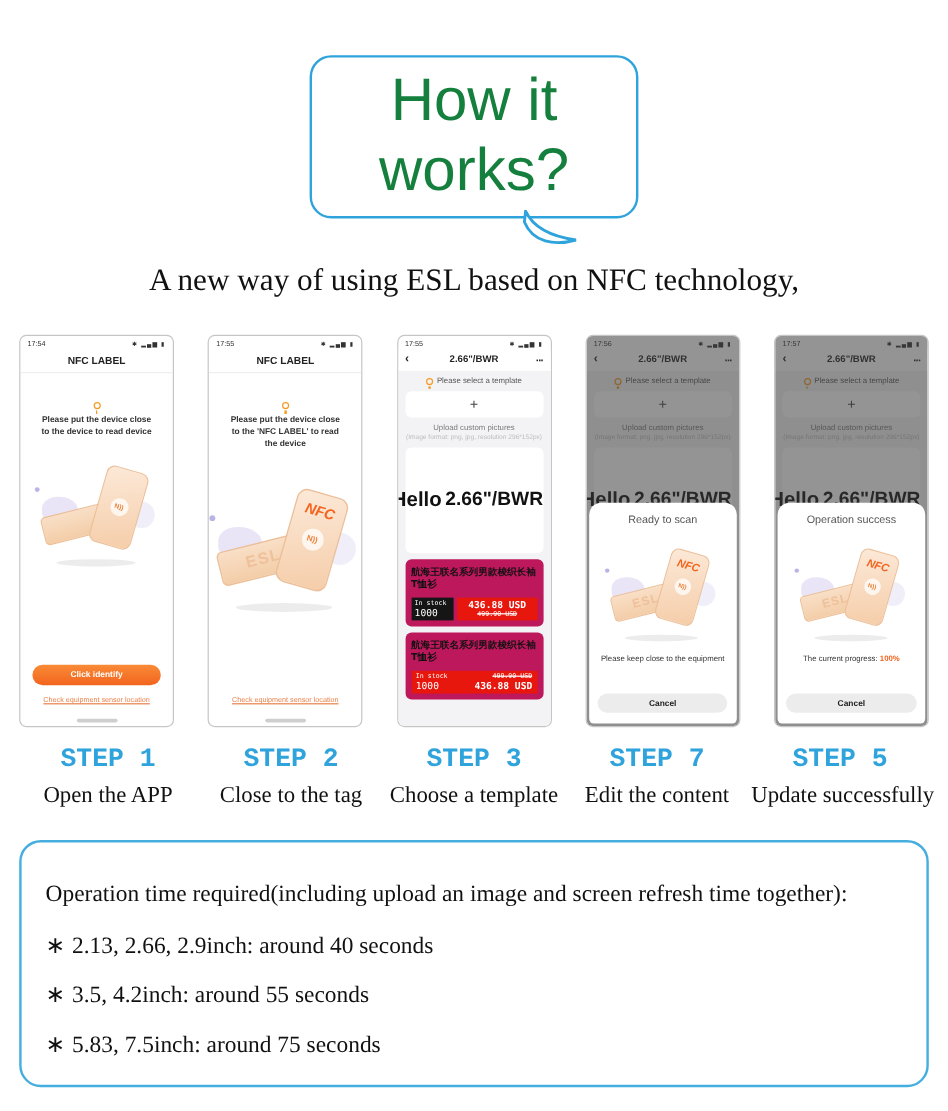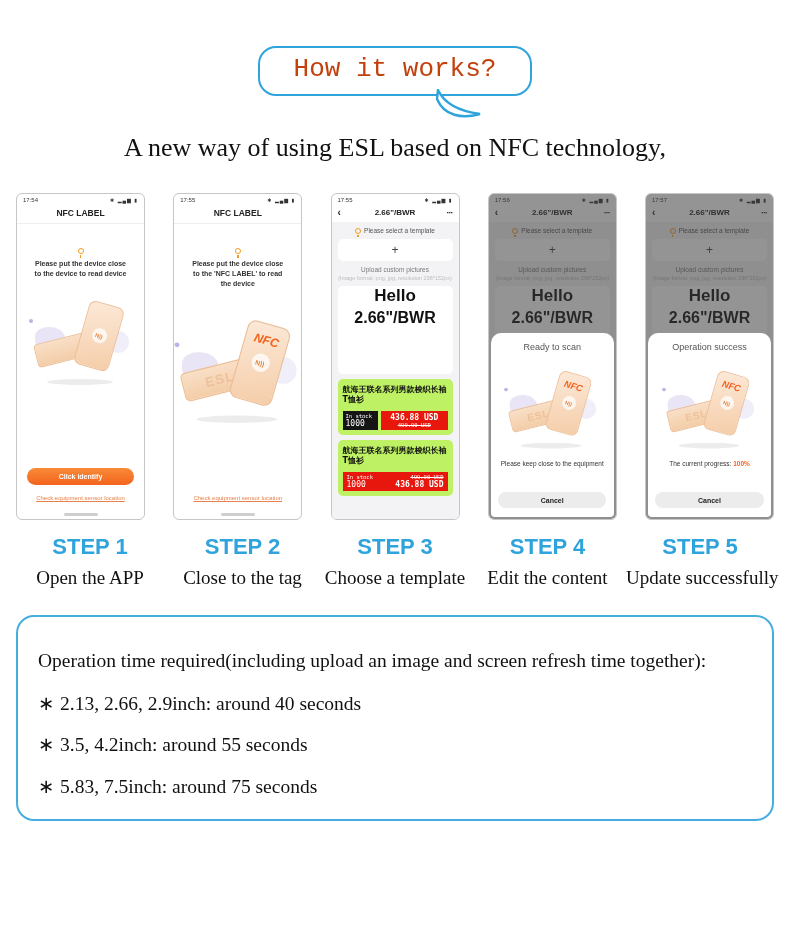--- a/index.html
+++ b/index.html
@@ -2,21 +2,21 @@
 <html><head>
 <meta charset="utf-8">
 <style>
   * { margin:0; padding:0; box-sizing:border-box; }
   html,body { background:#ffffff; }
   body { width:790px; font-family:"Liberation Sans", sans-serif; }
   .page { width:790px; height:926px; margin:0 auto; position:relative; overflow:hidden; background:#fff; }
 
   
   .bubble { position:relative; width:274px; margin:46px auto 0; border:2.5px solid #2fa3dc; border-radius:18px; padding:6px 0 10px; text-align:center; }
-  .bubble-title { font-family:Liberation Mono, monospace; font-size:26px; color:#c2410c; }
+  .bubble-title { font-family:Liberation Sans, sans-serif; font-size:50px; color:#15803d; }
   .bubble-tail { position:absolute; right:42px; bottom:-25px; }
   .subtitle { margin-top:34px; text-align:center; font-family:"Liberation Serif", serif; font-size:26px; color:#111; line-height:35px; }
 
   
   .phones { display:flex; justify-content:space-between; padding:0 16px; margin-top:28px; }
   .phone { position:relative; width:129px; height:327px; border:1px solid #c6c6c6; border-radius:6px; background:#fff; overflow:hidden; display:flex; flex-direction:column; }
   .statusbar { display:flex; justify-content:space-between; align-items:center; padding:3px 6px 1px; }
   .time { font-size:6px; color:#333; }
   .sticons { font-size:5px; color:#333; letter-spacing:1px; }
   .apptitle { text-align:center; font-size:8.5px; font-weight:bold; color:#222; padding:4px 0 5px; }
@@ -50,24 +50,24 @@
   .nav { display:flex; align-items:center; padding:3px 6px 4px; background:#fff; }
   .back { font-size:10px; font-weight:bold; color:#222; width:20px; }
   .navtitle { flex:1; text-align:center; font-size:8px; font-weight:bold; color:#222; }
   .more { font-size:9px; font-weight:bold; color:#222; width:20px; text-align:right; letter-spacing:-1px; }
   .tbody { flex:1; background:#f3f3f5; padding:5px 6px 0; display:flex; flex-direction:column; gap:5px; overflow:hidden; }
   .hint { display:flex; align-items:center; justify-content:center; gap:3px; font-size:6.5px; color:#555; }
   .hint .bulb { margin:0; }
   .pluscard { background:#fff; border-radius:5px; height:22px; display:flex; align-items:center; justify-content:center; font-size:12px; color:#444; }
   .upload-title { text-align:center; font-size:6.5px; color:#7a7a7a; }
   .upload-sub { text-align:center; font-size:5.5px; color:#bdbdbd; margin-top:2px; }
-  .hellocard { background:#fff; border-radius:5px; height:88px; display:flex; flex-direction:column; align-items:center; justify-content:flex-start; gap:3px; }
+  .hellocard { background:#fff; border-radius:5px; height:88px; display:flex; align-items:center; justify-content:flex-end; gap:3px; }
   .hello1 { font-size:17px; font-weight:bold; color:#111; }
   .hello2 { font-size:16px; font-weight:bold; color:#111; }
-  .prodcard { background:#bef264; border-radius:5px; padding:6px 5px 5px; }
+  .prodcard { background:#be185d; border-radius:5px; padding:6px 5px 5px; }
   .prodtitle { font-size:8px; font-weight:bold; color:#111; line-height:1.3; font-family:"DejaVu Sans", sans-serif; }
   .pricerow { display:flex; gap:3px; margin-top:5px; }
   .stockbox { background:#151515; color:#fff; padding:2px 3px; flex:0 0 34%; font-family:"DejaVu Sans Mono", monospace; }
   .stockbox .sl { font-size:5.5px; }
   .stockbox .sv { font-size:8px; }
   .pricebox { background:#e8170e; color:#fff; flex:1; text-align:center; padding:2px 2px 1px; font-family:"DejaVu Sans Mono", monospace; }
   .pnew { font-size:8px; font-weight:bold; }
   .pold { font-size:5.5px; text-decoration:line-through; }
   .redwide { background:#e8170e; color:#fff; display:flex; justify-content:space-between; padding:2px 4px; margin-top:5px; font-family:"DejaVu Sans Mono", monospace; }
   .redwide .right { text-align:right; }
@@ -76,21 +76,21 @@
   .overlay { position:absolute; inset:0; background:rgba(60,60,60,.55); }
   .sheet { position:absolute; left:2px; right:2px; bottom:2px; height:184px; background:#fff; border-radius:10px 10px 4px 4px; display:flex; flex-direction:column; align-items:center; }
   .sheet-title { margin-top:9px; font-size:9px; color:#555; }
   .sheet-caption { font-size:6.5px; color:#333; margin-top:14px; }
   .orange { color:#f3641e; font-weight:bold; }
   .cancel { margin-top:auto; margin-bottom:9px; width:88%; height:16px; border:none; border-radius:8px; background:#ececec; font-size:7px; font-weight:bold; color:#222; font-family:"Liberation Sans",sans-serif; }
 
   
   .steps { display:flex; justify-content:space-between; padding:0 16px; margin-top:14px; }
   .step-col { width:148px; text-align:center; }
-  .step-label { font-family:Liberation Sans, sans-serif; font-size:22px; font-weight:bold; color:#2fa3dc; }
+  .step-label { font-family:Liberation Mono, monospace; font-size:22px; font-weight:bold; color:#2fa3dc; }
   .step-caption { font-family:"Liberation Serif", serif; font-size:19px; color:#111; margin-top:7px; white-space:nowrap; }
 
   
   .infobox { margin:26px 16px 0; border:2.5px solid #45aede; border-radius:18px; padding:20px 20px 18px; font-family:"Liberation Serif", serif; font-size:19.5px; color:#111; }
   .infobox p { line-height:1.65; }
   .infobox .p2 { margin-top:8px; }
   .ib-bullet { display:flex; gap:8px; margin-top:12px; line-height:1.5; }
   .ib-bullet .mark { width:14px; }
 </style>
 </head>
@@ -322,21 +322,21 @@
     </div>
     <div class="step-col">
       <div class="step-label">STEP 2</div>
       <div class="step-caption">Close to the tag</div>
     </div>
     <div class="step-col">
       <div class="step-label">STEP 3</div>
       <div class="step-caption">Choose a template</div>
     </div>
     <div class="step-col">
-      <div class="step-label">STEP 4</div>
+      <div class="step-label">STEP 7</div>
       <div class="step-caption">Edit the content</div>
     </div>
     <div class="step-col">
       <div class="step-label">STEP 5</div>
       <div class="step-caption">Update successfully</div>
     </div>
   </div>
 
   <div class="infobox">
     <p class="p2">Operation time required(including upload an image and screen refresh time together):</p>

